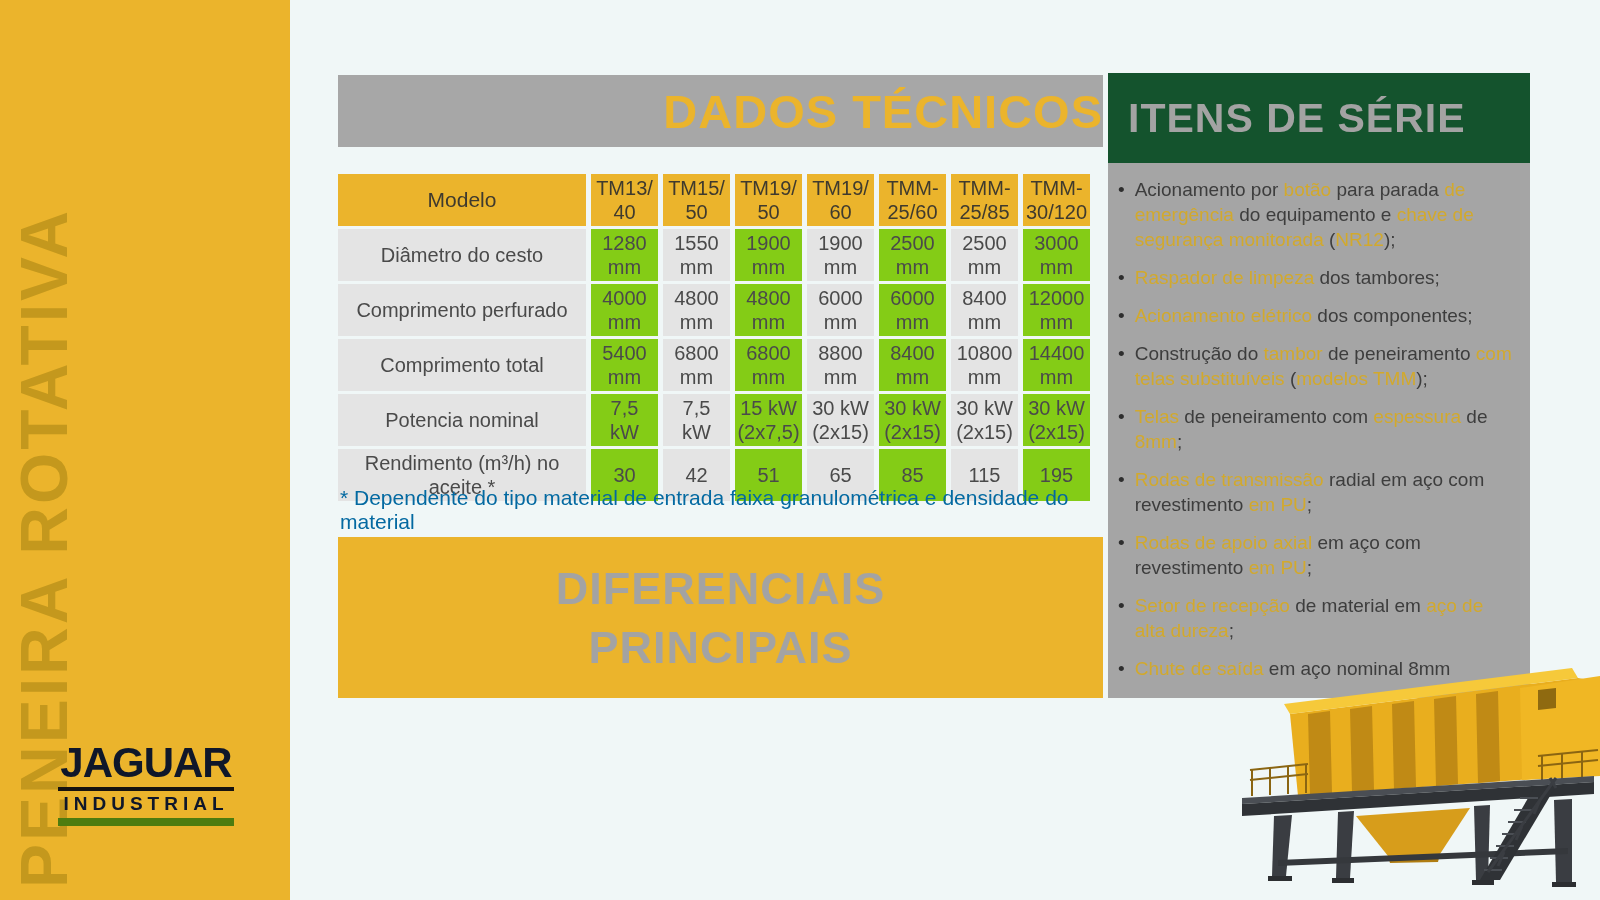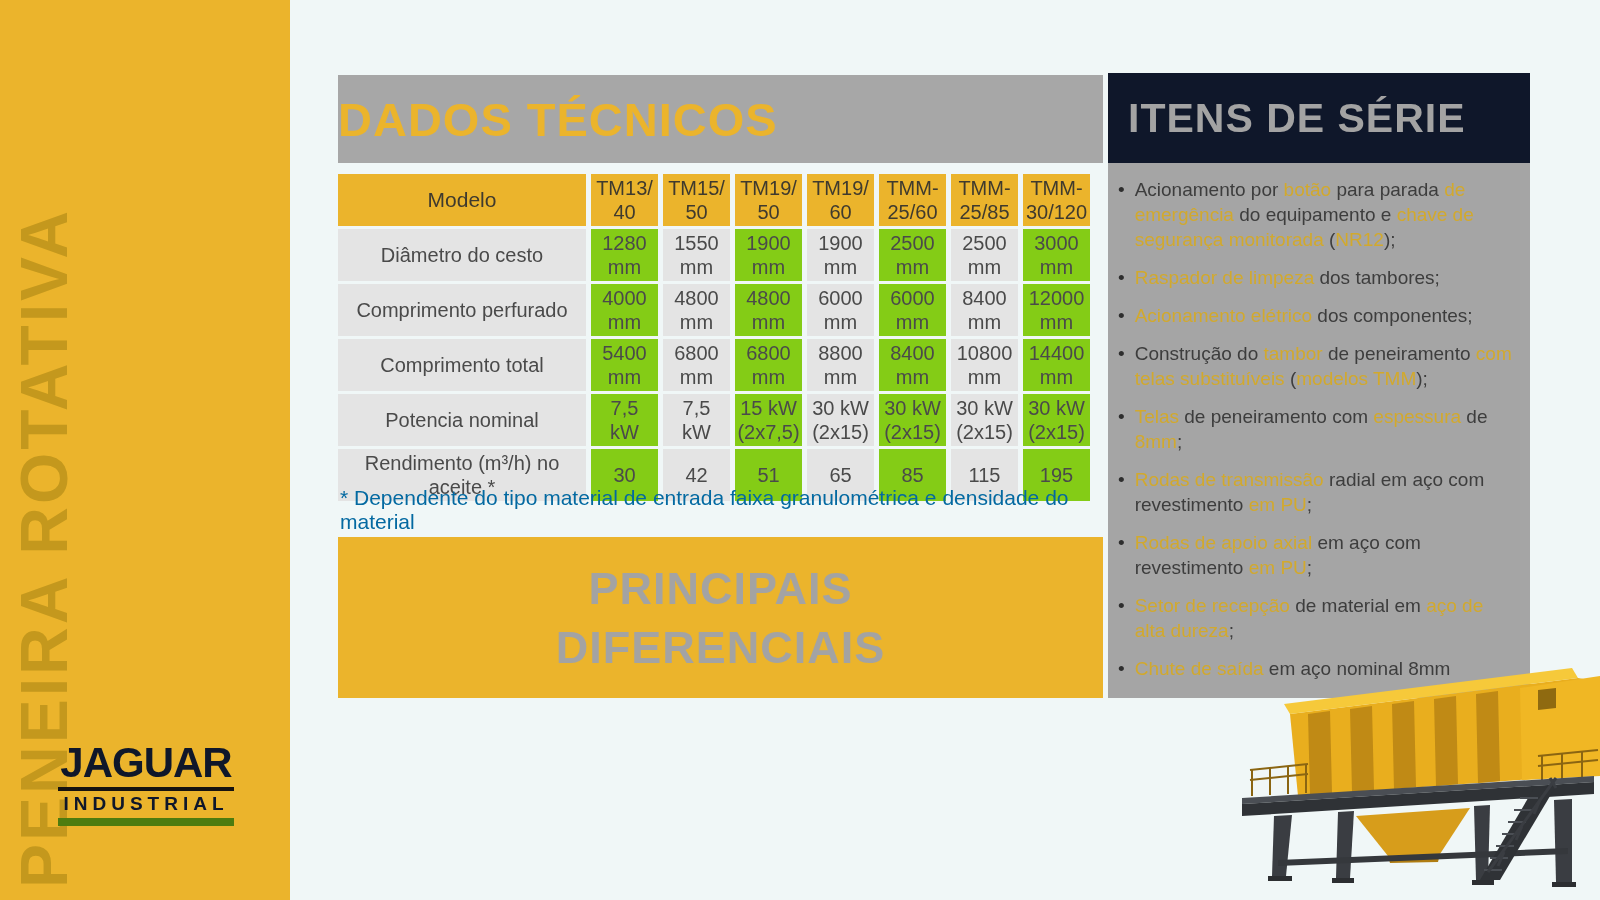--- a/index.html
+++ b/index.html
@@ -25,22 +25,22 @@
     font-size:42px;font-weight:900;letter-spacing:-1px;line-height:1;
     border-bottom:4px solid #161310;padding-bottom:3px;text-align:center;
   }
   .logo-secondary{
     font-size:19px;font-weight:700;letter-spacing:5px;text-align:center;
     padding:2px 0 3px 0;border-bottom:8px solid #4d7c0f;
   }
 
   
   .tech-header{
-    position:absolute;left:338px;top:75px;width:765px;height:88px;
-    background:#a7a7a7;display:flex;align-items:center;justify-content:flex-start;
+    position:absolute;left:338px;top:75px;width:765px;height:72px;
+    background:#a7a7a7;display:flex;align-items:center;justify-content:flex-end;
   }
   .tech-title{font-size:47px;font-weight:800;color:#ebb42c;letter-spacing:1px;}
 
   .tech-table-wrap{position:absolute;left:333px;top:162px;width:775px;margin-top:9px;}
   table.tech{border-collapse:separate;border-spacing:5px 3px;}
   table.tech td, table.tech th{
     font-weight:400;color:#4a4a4a;font-size:20px;line-height:24px;
     text-align:center;vertical-align:middle;padding:2px 0;
   }
   th.row-label{
@@ -62,21 +62,21 @@
   .diff-block{
     position:absolute;left:338px;top:537px;width:765px;height:161px;
     background:#ebb42c;display:flex;flex-direction:column;
     align-items:center;justify-content:center;gap:14px;
   }
   .diff-line{font-size:45px;font-weight:800;color:#a3a3a3;letter-spacing:1px;line-height:1;}
 
   
   .items-panel{position:absolute;left:1108px;top:73px;width:422px;height:625px;}
   .items-header{
-    position:absolute;left:0;top:0;width:422px;height:90px;background:#0f172a;
+    position:absolute;left:0;top:0;width:422px;height:90px;background:#14532d;
     display:flex;align-items:center;padding-left:20px;box-sizing:border-box;
   }
   .items-title{font-size:41px;font-weight:800;color:#a3a3a3;letter-spacing:1px;}
   .items-body{
     position:absolute;left:0;top:90px;width:422px;height:535px;background:#a5a5a5;
     box-sizing:border-box;padding:14px 18px 0 10px;
   }
   ul.items{list-style:none;margin:0;padding:0;}
   ul.items li{
     display:flex;gap:10px;margin-bottom:13px;
@@ -167,22 +167,22 @@
             <td class="vcell c1">115</td>
             <td class="vcell c0">195</td>
           </tr>
         </tbody>
     </table>
   </div>
 
   <div class="footnote">* Dependente do tipo material de entrada  faixa granulométrica e densidade do material</div>
 
   <div class="diff-block">
+    <div class="diff-line">DIFERENCIAIS</div>
     <div class="diff-line">PRINCIPAIS</div>
-    <div class="diff-line">DIFERENCIAIS</div>
   </div>
 
   <div class="items-panel">
     <div class="items-header">
       <div class="items-title">ITENS DE SÉRIE</div>
     </div>
     <div class="items-body">
       <ul class="items" id="items-list">
           <li>
             <span class="dot">•</span>

